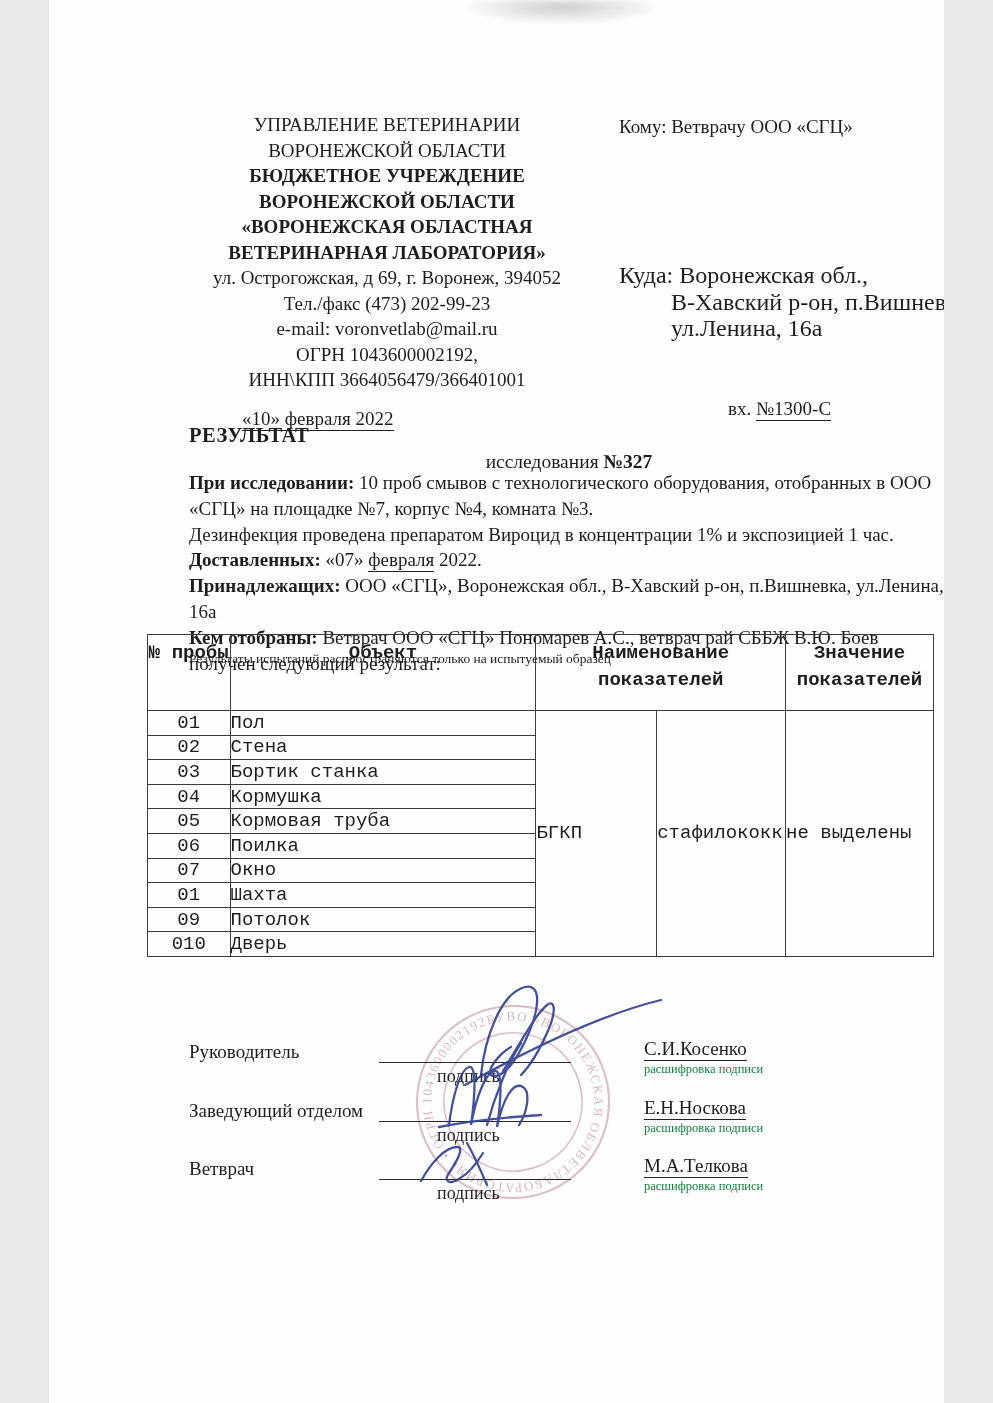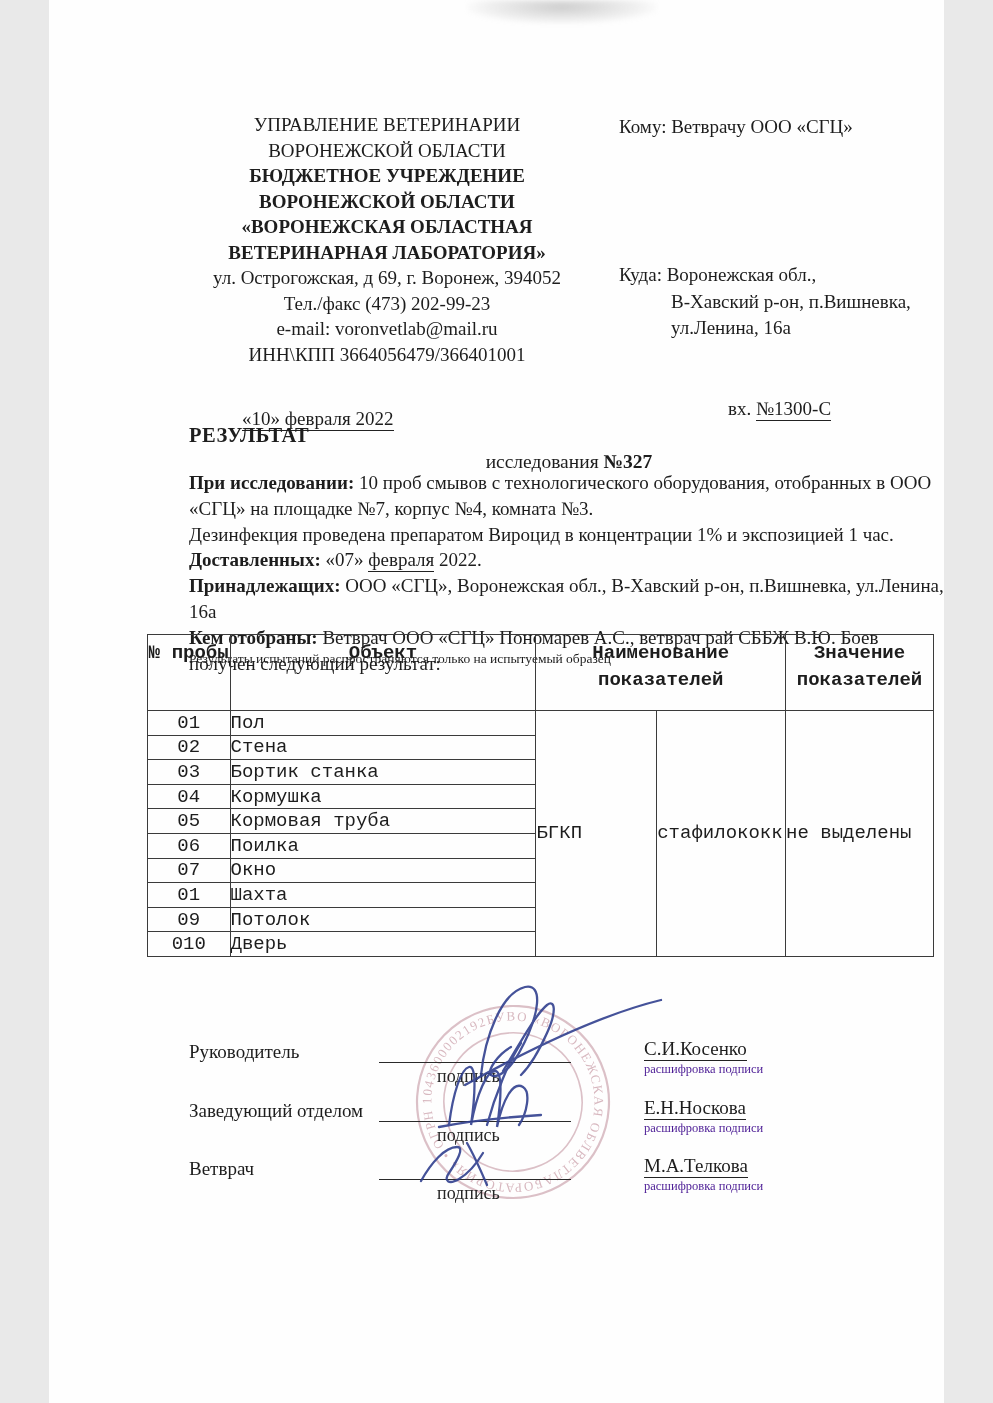--- a/index.html
+++ b/index.html
@@ -12,21 +12,21 @@
   .abs{position:absolute;}
   .smudge{
     left:418px;top:0;width:190px;height:24px;
     background:radial-gradient(ellipse at 50% 30%,rgba(130,130,130,.38),rgba(160,160,160,.15) 55%,transparent 75%);
     filter:blur(2px);
   }
   
   .lh-left{left:126px;top:112px;width:424px;text-align:center;font-size:19px;line-height:25.5px;}
   .lh-left .b{font-weight:bold;}
   .komu{left:570px;top:116px;width:360px;font-size:19px;}
-  .kuda{left:570px;top:262px;width:360px;font-size:19px;line-height:26.5px;}
+  .kuda{left:570px;top:262px;width:360px;font-size:24px;line-height:26.5px;}
   .kuda .ind{padding-left:52px;}
   
   .date{left:193px;top:398px;font-size:19px;margin-top:10px;}
   .incoming{left:679px;top:398px;font-size:19px;}
   .u{border-bottom:1.4px solid #222;padding-bottom:1px;}
   
   .title{left:140px;top:424px;width:760px;text-align:left;font-size:20.5px;font-weight:bold;letter-spacing:.5px;}
   .subtitle{left:140px;top:451px;width:760px;text-align:center;font-size:19.5px;}
   .subtitle .b{font-weight:bold;}
   
@@ -51,40 +51,41 @@
   }
   td.cnum{text-align:center;height:23.6px;}
   td.cobj{text-align:left;padding-left:10px;margin-left:36px;}
   td.merged{vertical-align:middle;}
   
   .sigrow{left:0;top:0;width:993px;height:0;}
   .role{position:absolute;left:140px;font-size:19px;}
   .sigline{position:absolute;left:330px;width:192px;border-bottom:1.5px solid #2a2a2a;height:20px;}
   .sigcap{position:absolute;font-size:18px;color:#262626;}
   .signame{position:absolute;left:595px;font-size:19px;}
-  .sigdecode{position:absolute;left:595px;font-size:12.5px;color:#4c1d95;}
+  .sigdecode{position:absolute;left:595px;font-size:12.5px;color:#15803d;}
   .inkstack{pointer-events:none;}
 </style>
 </head>
 <body>
 
 <div class="page">
 
   <div class="abs smudge"></div>
 
   <div class="abs lh-left">
     <div>УПРАВЛЕНИЕ ВЕТЕРИНАРИИ</div>
     <div>ВОРОНЕЖСКОЙ ОБЛАСТИ</div>
     <div class="b">БЮДЖЕТНОЕ УЧРЕЖДЕНИЕ</div>
     <div class="b">ВОРОНЕЖСКОЙ ОБЛАСТИ</div>
     <div class="b">«ВОРОНЕЖСКАЯ ОБЛАСТНАЯ</div>
     <div class="b">ВЕТЕРИНАРНАЯ ЛАБОРАТОРИЯ»</div>
     <div>ул. Острогожская, д 69, г. Воронеж, 394052</div>
     <div>Тел./факс (473) 202-99-23</div>
     <div>e-mail: voronvetlab@mail.ru</div>
+    <div>ОГРН 1043600002192,</div>
     <div>ИНН\КПП 3664056479/366401001</div>
   </div>
 
   <div class="abs komu">Кому: Ветврачу ООО «СГЦ»</div>
   <div class="abs kuda">
     <div><span>Куда:</span> <span>Воронежская обл.,</span></div>
     <div class="ind">В-Хавский р-он, п.Вишневка,</div>
     <div class="ind">ул.Ленина, 16а</div>
   </div>
 

